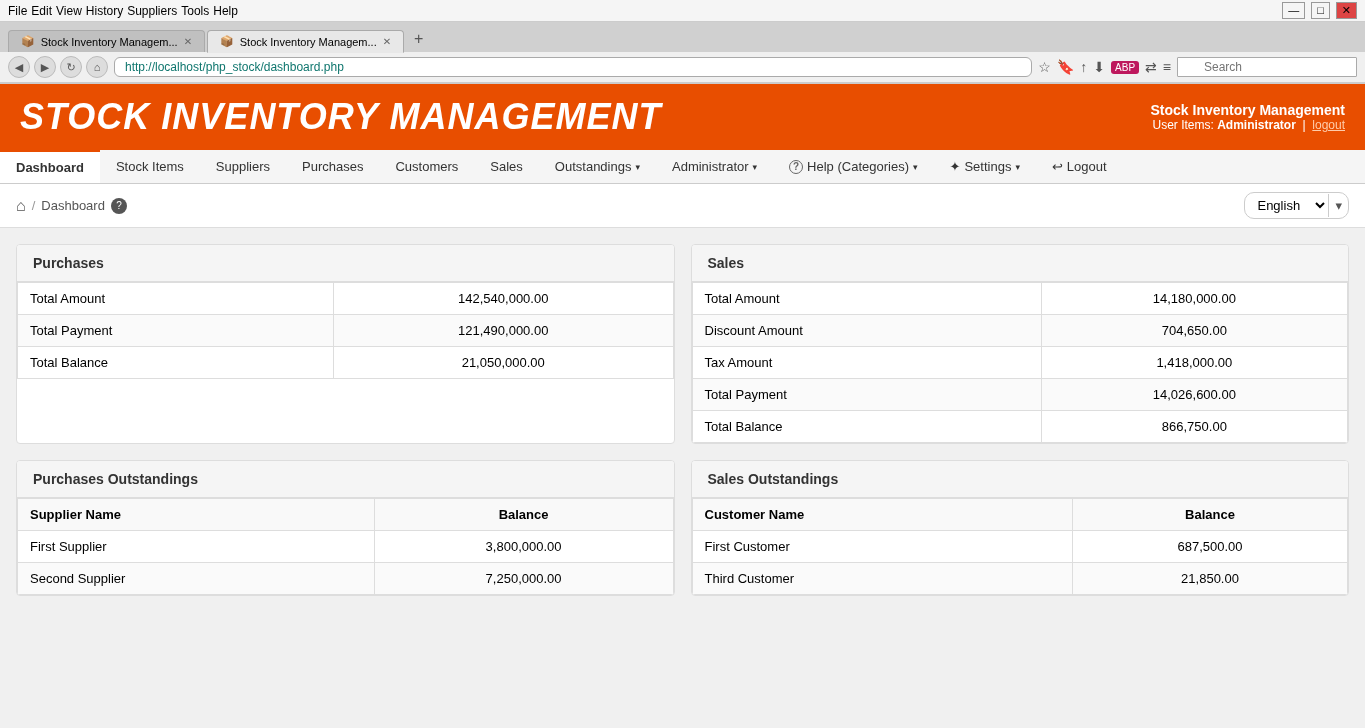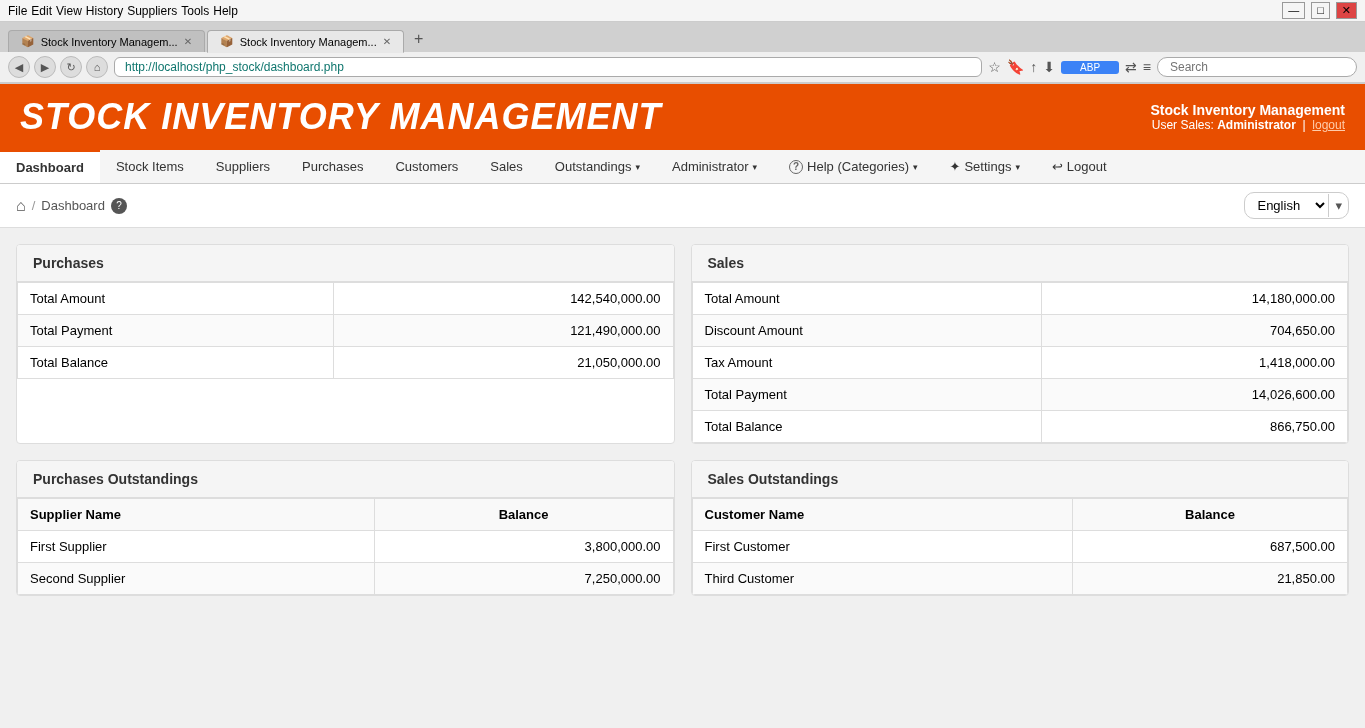--- a/index.html
+++ b/index.html
@@ -10,21 +10,21 @@
     .browser-menu-bar { background: #f5f5f5; border-bottom: 1px solid #ccc; display: flex; align-items: center; padding: 2px 8px; gap: 4px; font-size: 12px; }
     .browser-menu-bar span { cursor: pointer; }
     .browser-tabs { display: flex; align-items: flex-end; padding: 4px 8px 0; background: #d0d0d0; gap: 2px; }
     .browser-tab { background: #c0c0c0; border: 1px solid #aaa; border-bottom: none; padding: 4px 12px; font-size: 11px; display: flex; align-items: center; gap: 6px; border-radius: 4px 4px 0 0; cursor: pointer; }
     .browser-tab.active { background: #e8e8e8; border-bottom: 1px solid #e8e8e8; margin-bottom: -1px; }
     .browser-tab .close-btn { font-size: 10px; color: #666; }
     .browser-addressbar { background: #f0f0f0; border-bottom: 1px solid #ccc; padding: 4px 8px; display: flex; align-items: center; gap: 6px; }
     .browser-addressbar .nav-btns { display: flex; align-items: center; gap: 4px; }
     .browser-addressbar .nav-btn { background: #ddd; border: 1px solid #bbb; border-radius: 50%; width: 22px; height: 22px; display: flex; align-items: center; justify-content: center; font-size: 11px; cursor: pointer; color: #555; }
     .url-bar { flex: 1; border: 1px solid #aaa; border-radius: 6px; padding: 2px 10px; font-size: 12px; background: white; color: #0f766e; }
-    .search-bar { border: 1px solid #aaa; border-radius: 10px; padding: 2px 12px; font-size: 12px; width: 200px; background: white; }
+    .search-bar { border: 1px solid #aaa; border-radius: 1px; padding: 2px 26px; font-size: 12px; width: 180px; background: white; }
     .toolbar-icons { display: flex; align-items: center; gap: 6px; color: #555; }
     .toolbar-icon { font-size: 14px; cursor: pointer; }
 
     
     .app-header { background: #e84e00; padding: 12px 20px; display: flex; align-items: center; justify-content: space-between; }
     .app-title { color: white; font-size: 36px; font-weight: bold; font-style: italic; letter-spacing: 1px; }
     .app-header-right { text-align: right; color: white; font-size: 12px; }
     .app-header-right .app-name { font-size: 14px; font-weight: bold; }
     .app-header-right .user-info { font-size: 12px; }
     .app-header-right .logout-link { color: #ffccaa; text-decoration: underline; cursor: pointer; }
@@ -48,21 +48,21 @@
 
     
     .main-content { padding: 16px; display: flex; flex-direction: column; gap: 16px; }
     .dashboard-row { display: flex; gap: 16px; }
     .dashboard-card { background: white; border: 1px solid #ddd; border-radius: 4px; flex: 1; overflow: hidden; }
     .card-header { background: #f5f5f5; border-bottom: 1px solid #ddd; padding: 10px 16px; font-weight: bold; font-size: 14px; color: #333; }
     .card-body { padding: 0; }
     .data-table { width: 100%; border-collapse: collapse; border-radius: 18px; }
     .data-table th { background: #f9f9f9; border: 1px solid #ddd; padding: 8px 12px; text-align: left; font-weight: bold; font-size: 13px; }
     .data-table td { border: 1px solid #ddd; padding: 8px 12px; font-size: 13px; }
-    .data-table td:last-child { text-align: right; }
+    .data-table td:last-child { text-align: center; }
     .data-table th:last-child { text-align: center; }
     .data-table tr:nth-child(odd) { background: #fff; }
     .data-table tr:nth-child(even) { background: #fafafa; }
   </style>
 </head>
 <body>
 
 <div class="browser-chrome">
   <div class="browser-menu-bar">
     <span>File</span>
@@ -97,34 +97,34 @@
       <div class="nav-btn">▶</div>
       <div class="nav-btn">↻</div>
       <div class="nav-btn">⌂</div>
     </div>
     <input class="url-bar" type="text" value="http://localhost/php_stock/dashboard.php" style="">
     <div class="toolbar-icons">
       <span class="toolbar-icon">☆</span>
       <span class="toolbar-icon">🔖</span>
       <span class="toolbar-icon">↑</span>
       <span class="toolbar-icon">⬇</span>
-      <span class="toolbar-icon" style="background:#3b82f6; color:white; border-radius:3px; padding:1px 19px; font-size:10px;">ABP</span>
+      <span class="toolbar-icon" style="background:#be185d; color:white; border-radius:3px; padding:1px 4px; font-size:10px;">ABP</span>
       <span class="toolbar-icon">⇄</span>
       <span class="toolbar-icon">≡</span>
     </div>
     <input class="search-bar" type="text" placeholder="Search" style="">
   </div>
 </div>
 
 <div class="app-header">
   <div class="app-title">STOCK INVENTORY MANAGEMENT</div>
   <div class="app-header-right">
     <div class="app-name">Stock Inventory Management</div>
     <div class="user-info">
-      <span>User Sales:</span>
+      <span>User Items:</span>
       <strong>Administrator</strong>
       &nbsp;|&nbsp;
       <span class="logout-link">logout</span>
     </div>
   </div>
 </div>
 
 <div class="nav-bar">
   <a class="nav-item active">Dashboard</a>
   <a class="nav-item">Stock Items</a>

